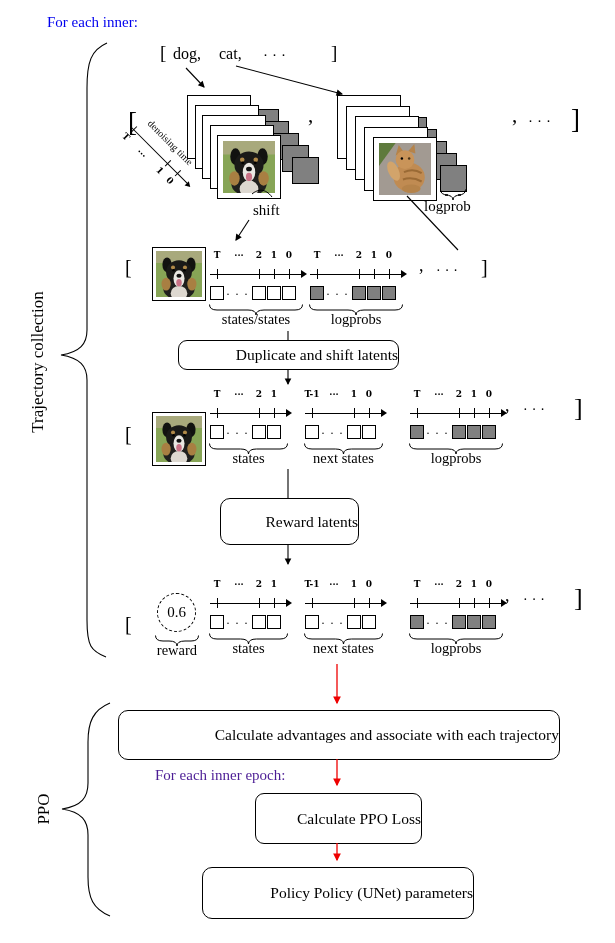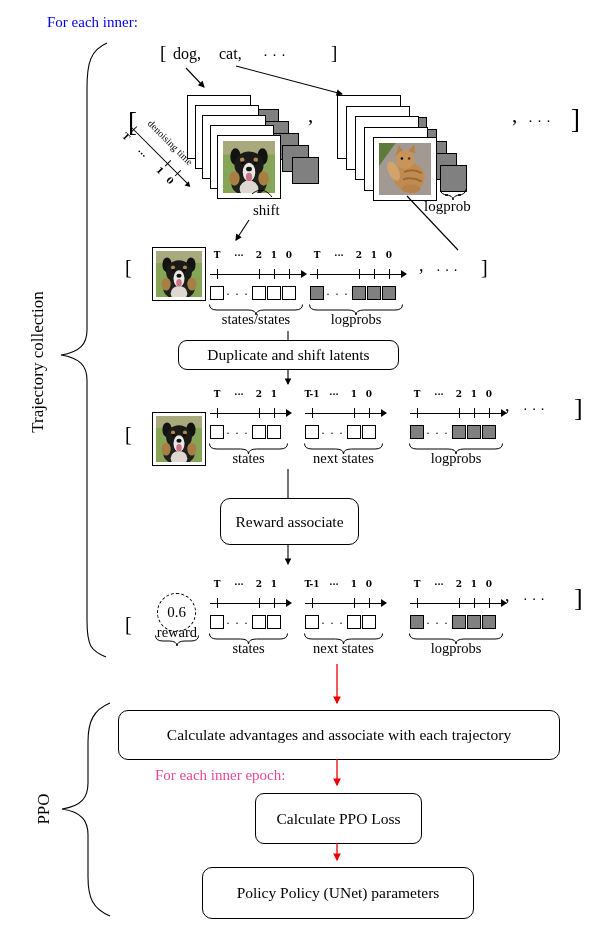--- a/index.html
+++ b/index.html
@@ -1,21 +1,21 @@
 <!DOCTYPE html>
 <html><head>
 <meta charset="utf-8">
 <style>
   html,body{margin:0;padding:0;background:#fff;}
   body{width:615px;height:943px;position:relative;font-family:"Liberation Serif","DejaVu Serif",serif;color:#000;overflow:hidden;}
   .t{position:absolute;white-space:nowrap;}
   .blue{color:#0000ee;}
   #overlay{position:absolute;left:0;top:0;z-index:6;pointer-events:none;}
   
-  .fbox{position:absolute;background:#fff;border:1.2px solid #000;display:flex;align-items:center;justify-content:center;font-size:15.5px;z-index:4;}
+  .fbox{position:absolute;background:#fff;border:1.2px solid #000;display:flex;align-items:center;justify-content:flex-end;font-size:15.5px;z-index:4;}
   
   .tl{position:absolute;height:80px;z-index:3;}
   .tlab{position:absolute;top:0;font-weight:bold;font-size:9px;transform:translateX(-50%);font-family:"DejaVu Serif",serif;}
   .tick{position:absolute;top:19px;width:1.1px;height:10px;background:#000;}
   .axisline{position:absolute;left:0;top:23.5px;height:1.1px;background:#000;}
   .axistip{position:absolute;top:20px;width:0;height:0;border-left:6px solid #000;border-top:4px solid transparent;border-bottom:4px solid transparent;}
   .sq{position:absolute;top:36px;width:11.5px;height:11.5px;border:1.3px solid #000;background:#fff;}
   .sq.gray{background:#808080;}
   .sqdots{position:absolute;top:37px;font-size:12px;letter-spacing:1px;}
   .ubwrap{position:absolute;}
@@ -313,31 +313,31 @@
     <span class="ubwrap" style="left: -1px; top: 52px;"><svg width="94" height="12" viewBox="0 0 94 12">
         <path d="M0.5,0.5 Q0.5,6 8,6 L39,6 Q47,6 47,11 Q47,6 55,6 L86,6 Q93.5,6 93.5,0.5" fill="none" stroke="#000" stroke-width="1"></path>
       </svg></span>
     <span class="blab" style="left: 46px;">logprobs</span>
   </div>
 <span class="t" style="left:505px;top:395px;font-size:18px;">,</span>
 <span class="t" style="left:523px;top:402px;font-size:14px;letter-spacing:4px;">···</span>
 <span class="t" style="left:574px;top:393px;font-size:26px;">]</span>
 
 <div class="fbox" style="left:220px;top:498px;width:137px;height:45px;border-radius:10px;">
-  <span>Reward associate</span>
+  <span>Reward latents</span>
 </div>
 
 <span class="t" style="left:125px;top:613px;font-size:20px;">[</span>
 <div class="reward-circle">
   <span>0.6</span>
 </div>
 <span class="ubwrap" style="left:155px;top:633px;position:absolute;z-index:3;"><svg width="44" height="12" viewBox="0 0 44 12">
       <path d="M0.5,0.5 Q0.5,6 8,6 L14,6 Q22,6 22,11 Q22,6 30,6 L36,6 Q43.5,6 43.5,0.5" fill="none" stroke="#000" stroke-width="1"></path>
     </svg></span>
-<span class="t" style="left:150px;top:624px;width:54px;text-align:center;font-size:14.5px;">reward</span>
+<span class="t" style="left:150px;top:642px;width:54px;text-align:center;font-size:14.5px;">reward</span>
 <div class="tl" style="left: 210px; top: 579px; width: 85px;">
     <span class="tlab" style="left: 7px;">T</span>
     <span class="tick" style="left: 7px;"></span>
     <span class="tlab" style="left: 29px;">···</span>
     <span class="tlab" style="left: 49px;">2</span>
     <span class="tick" style="left: 49px;"></span>
     <span class="tlab" style="left: 64px;">1</span>
     <span class="tick" style="left: 64px;"></span>
     <span class="axisline" style="width: 77px;"></span>
     <span class="axistip" style="left: 76px;"></span>
@@ -391,21 +391,21 @@
       </svg></span>
     <span class="blab" style="left: 46px;">logprobs</span>
   </div>
 <span class="t" style="left:505px;top:585px;font-size:18px;">,</span>
 <span class="t" style="left:523px;top:592px;font-size:14px;letter-spacing:4px;">···</span>
 <span class="t" style="left:574px;top:583px;font-size:26px;">]</span>
 
 <div class="fbox" style="left:118px;top:710px;width:440px;height:48px;border-radius:10px;">
   <span>Calculate advantages and associate with each trajectory</span>
 </div>
-<span class="t blue" style="left: 155px; top: 767px; font-size: 15px; color: #ec4899;">For each inner epoch:</span>
+<span class="t blue" style="left: 155px; top: 767px; font-size: 15px; color: #4c1d95;">For each inner epoch:</span>
 <div class="fbox" style="left:255px;top:793px;width:165px;height:49px;border-radius:9px;">
   <span>Calculate PPO Loss</span>
 </div>
 <div class="fbox" style="left:202px;top:867px;width:270px;height:50px;border-radius:10px;">
   <span>Policy Policy (UNet) parameters</span>
 </div>
 
 <span class="vlabel" style="left:-62px;top:352px;width:200px;">Trajectory collection</span>
 <span class="vlabel" style="left:4px;top:799px;width:80px;">PPO</span>
 

